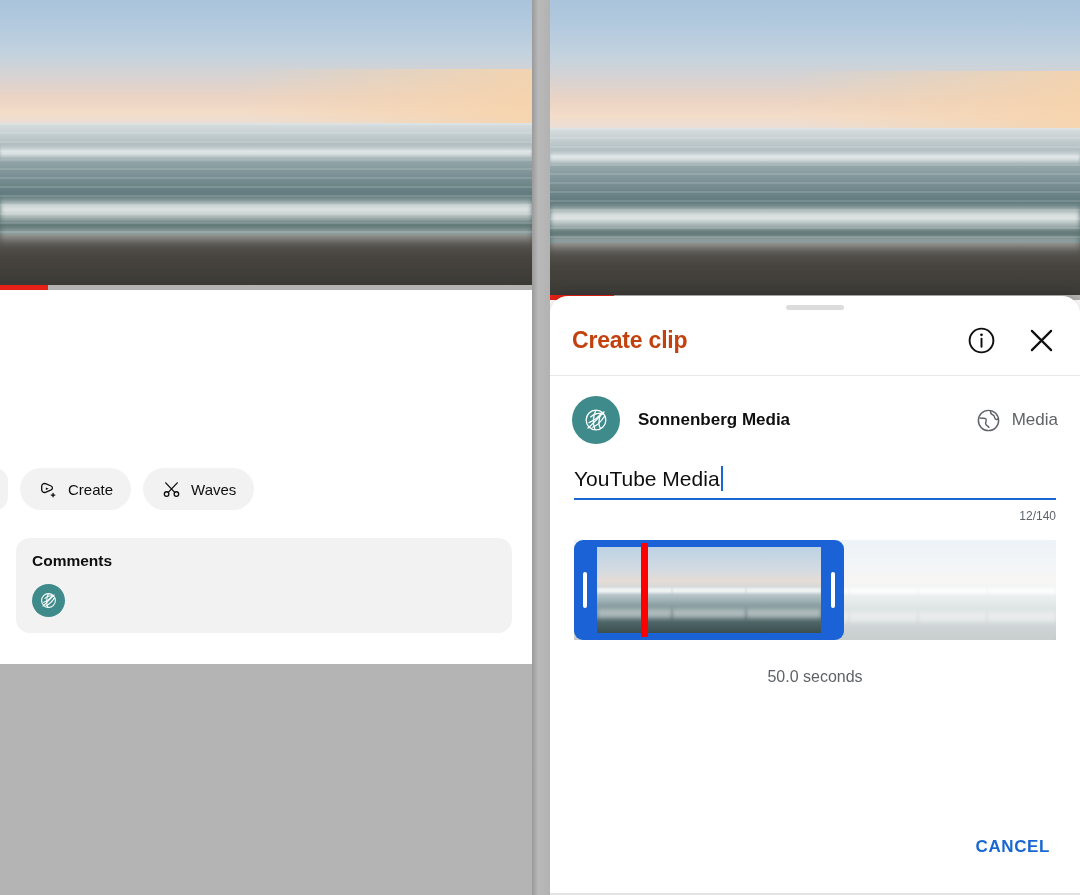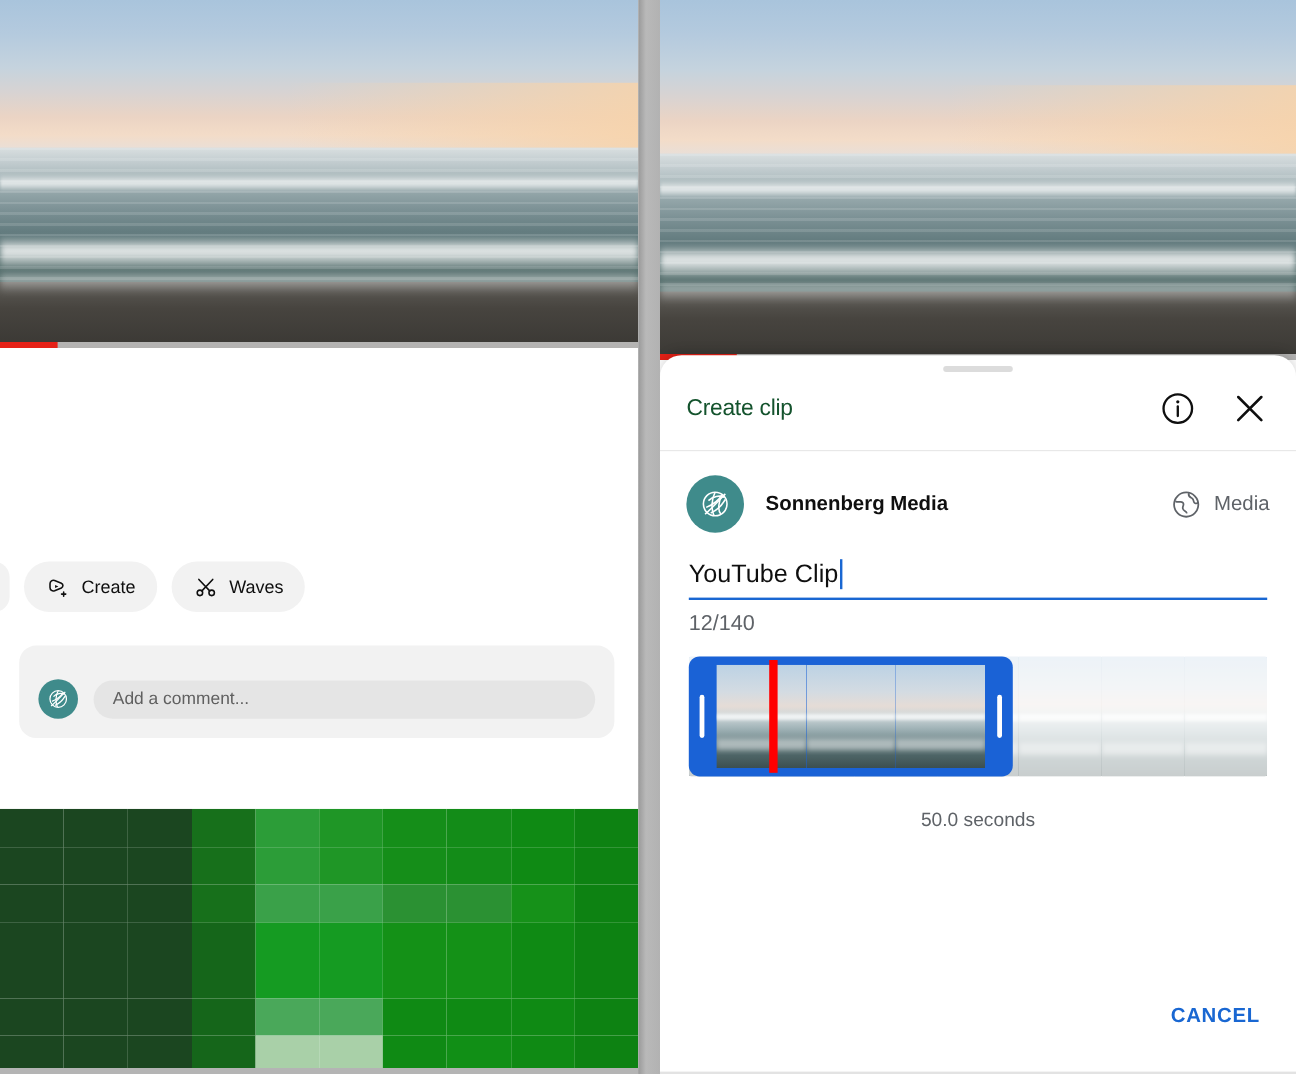--- a/index.html
+++ b/index.html
@@ -7,21 +7,21 @@
     width: 1080px; height: 895px;
     background: #b4b4b4;
     font-family: "Liberation Sans", sans-serif;
     overflow: hidden;
   }
   #root { position: relative; width: 1080px; height: 895px; }
 
   
   .panel-left {
     position: absolute; left: 0; top: 0;
-    width: 532px; height: 890px;
+    width: 532px; height: 664px;
     background: #ffffff; overflow: hidden;
   }
   .video-left {
     position: absolute; left: 0; top: 0; width: 532px; height: 290px;
     overflow: hidden;
   }
   
   .beach { position: absolute; inset: 0; overflow: hidden; }
   .sky {
     position: absolute; left: 0; top: 0; width: 100%; height: 43%;
@@ -134,38 +134,38 @@
     box-shadow: 0 -2px 10px rgba(0,0,0,.16);
   }
   .grabber {
     width: 58px; height: 5px; border-radius: 3px; background: #dcdcdc;
     margin: 9px auto 0 auto;
   }
   .sheet-head {
     display: flex; align-items: center; justify-content: space-between;
     padding: 14px 22px 18px 22px;
   }
-  .sheet-title { font-size: 19px; font-weight: normal; color: #14532d; letter-spacing: -.2px; }
+  .sheet-title { font-size: 23px; font-weight: bold; color: #c2410c; letter-spacing: -.2px; }
   .head-icons { display: flex; align-items: center; gap: 28px; }
   .hr { height: 1px; background: #e8e8e8; margin: 0; }
 
   .owner-row {
     display: flex; align-items: center; padding: 20px 22px 0 22px;
   }
   .owner-name { font-size: 17px; font-weight: bold; color: #0f0f0f; margin-left: 18px; }
   .privacy { margin-left: auto; display: flex; align-items: center; gap: 10px;
     font-size: 17px; color: #5f6368; }
 
   .title-field { margin: 22px 24px 0 24px; }
   .title-input {
     font-size: 21px; color: #0f0f0f; padding-bottom: 7px;
     border-bottom: 2.5px solid #1967d2; position: relative; display: flex; align-items: center;
   }
   .caret { display: inline-block; width: 2px; height: 25px; background: #1967d2; margin-left: 1px; }
-  .counter { text-align: left; font-size: 18px; color: #5f6368; margin-top: 9px; }
+  .counter { text-align: right; font-size: 12px; color: #5f6368; margin-top: 9px; }
 
   .time-label { font-size: 16px; color: #0f0f0f; margin: 26px 0 0 62px; }
 
   .timeline-wrap {
     position: relative; margin: 17px 24px 0 24px; height: 100px;
   }
   .filmstrip {
     position: absolute; inset: 0; display: flex; overflow: hidden; border-radius: 2px;
   }
   .frame { flex: 1; position: relative; overflow: hidden; }
@@ -269,34 +269,34 @@
               <circle cx="6.4" cy="17.2" r="2.6"></circle>
               <circle cx="17.6" cy="17.2" r="2.6"></circle>
               <path d="M8.3 15.3 L18.6 4.4 M15.7 15.3 L5.4 4.4" stroke-linecap="round"></path>
             </svg>
           </span>
           <span>Waves</span>
         </div>
       </div>
 
     <div class="comments-card">
+      <div class="comments-title">Comments</div>
       <div class="comment-row">
         <div class="avatar sm">
           <svg width="21" height="21" viewBox="0 0 32 32" aria-hidden="true">
             <g fill="none" stroke="#ffffff" stroke-width="1.6">
               <circle cx="16" cy="16" r="10.5"></circle>
               <path d="M7 25 C13 20 20 12 25 7"></path>
               <path d="M10 13 C14 9 20 8 24 10"></path>
               <path d="M8 19 C13 17 19 13 22 8"></path>
               <path d="M12 24 C17 22 22 17 25 12"></path>
               <path d="M16 5.5 C13 11 12 20 15 26.5"></path>
             </g>
           </svg>
         </div>
-        <div class="comment-input">Add a comment...</div>
       </div>
     </div>
 
     <div class="green-strip" id="green-strip">
         <div style="background: rgb(27, 70, 32);"></div>
         <div style="background: rgb(27, 70, 32);"></div>
         <div style="background: rgb(27, 70, 32);"></div>
         <div style="background: rgb(23, 112, 27);"></div>
         <div style="background: rgb(44, 157, 56);"></div>
         <div style="background: rgb(31, 150, 38);"></div>
@@ -429,21 +429,21 @@
               <path d="M4 9.5 C6.5 11 8 9 9.5 10.5 C11 12 9 13 9.5 15 C10 17 12 16.5 12.5 18.5"></path>
               <path d="M14 3.6 C13 6 15 6.5 16.5 7.5 C18 8.5 17 10.5 18.5 11 C19.6 11.4 20.5 10.8 20.9 10.2"></path>
             </svg>
           </span>
           <span>Media</span>
         </div>
       </div>
 
       <div class="title-field">
         <div class="title-input">
-          <span>YouTube Clip</span>
+          <span>YouTube Media</span>
             <span class="caret"></span>
         </div>
         <div class="counter">12/140</div>
       </div>
 
 
       <div class="timeline-wrap">
         <div class="filmstrip" id="filmstrip">
             <div class="frame">
               <div style="position:absolute;inset:0;background:linear-gradient(to bottom,#bcd2e4 0%, #d3dbe2 26%, #e5dcd6 40%, #cdd6d9 50%, #9fb2b6 62%, #6f8588 76%, #4d6466 88%, #3c4f50 100%);"></div>

